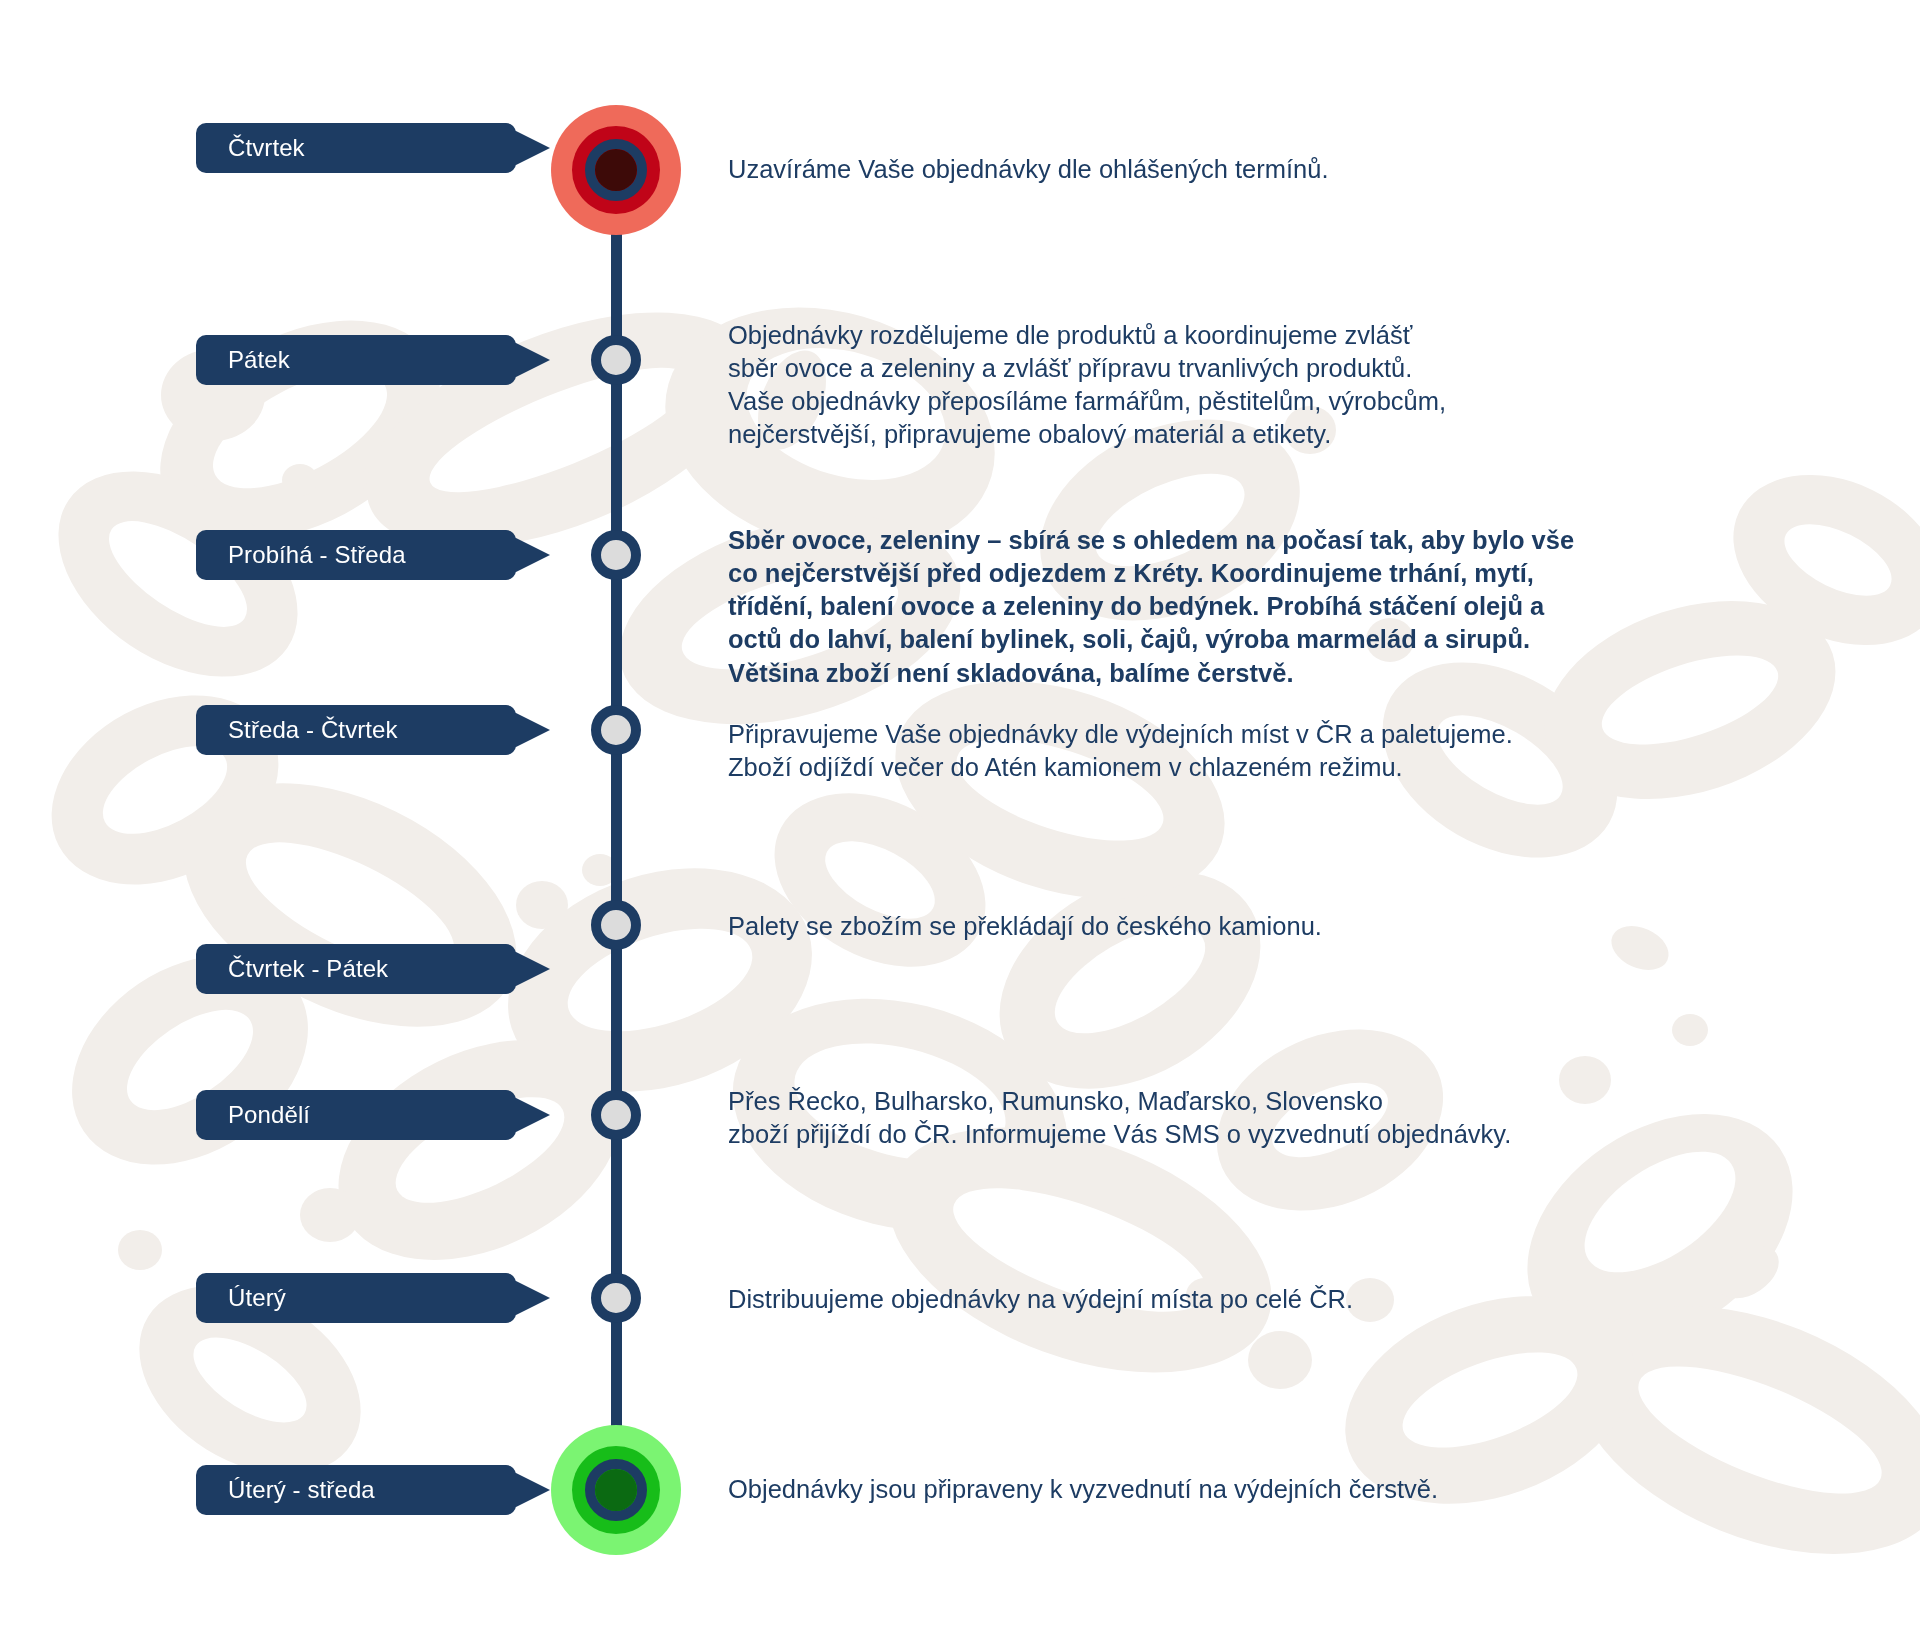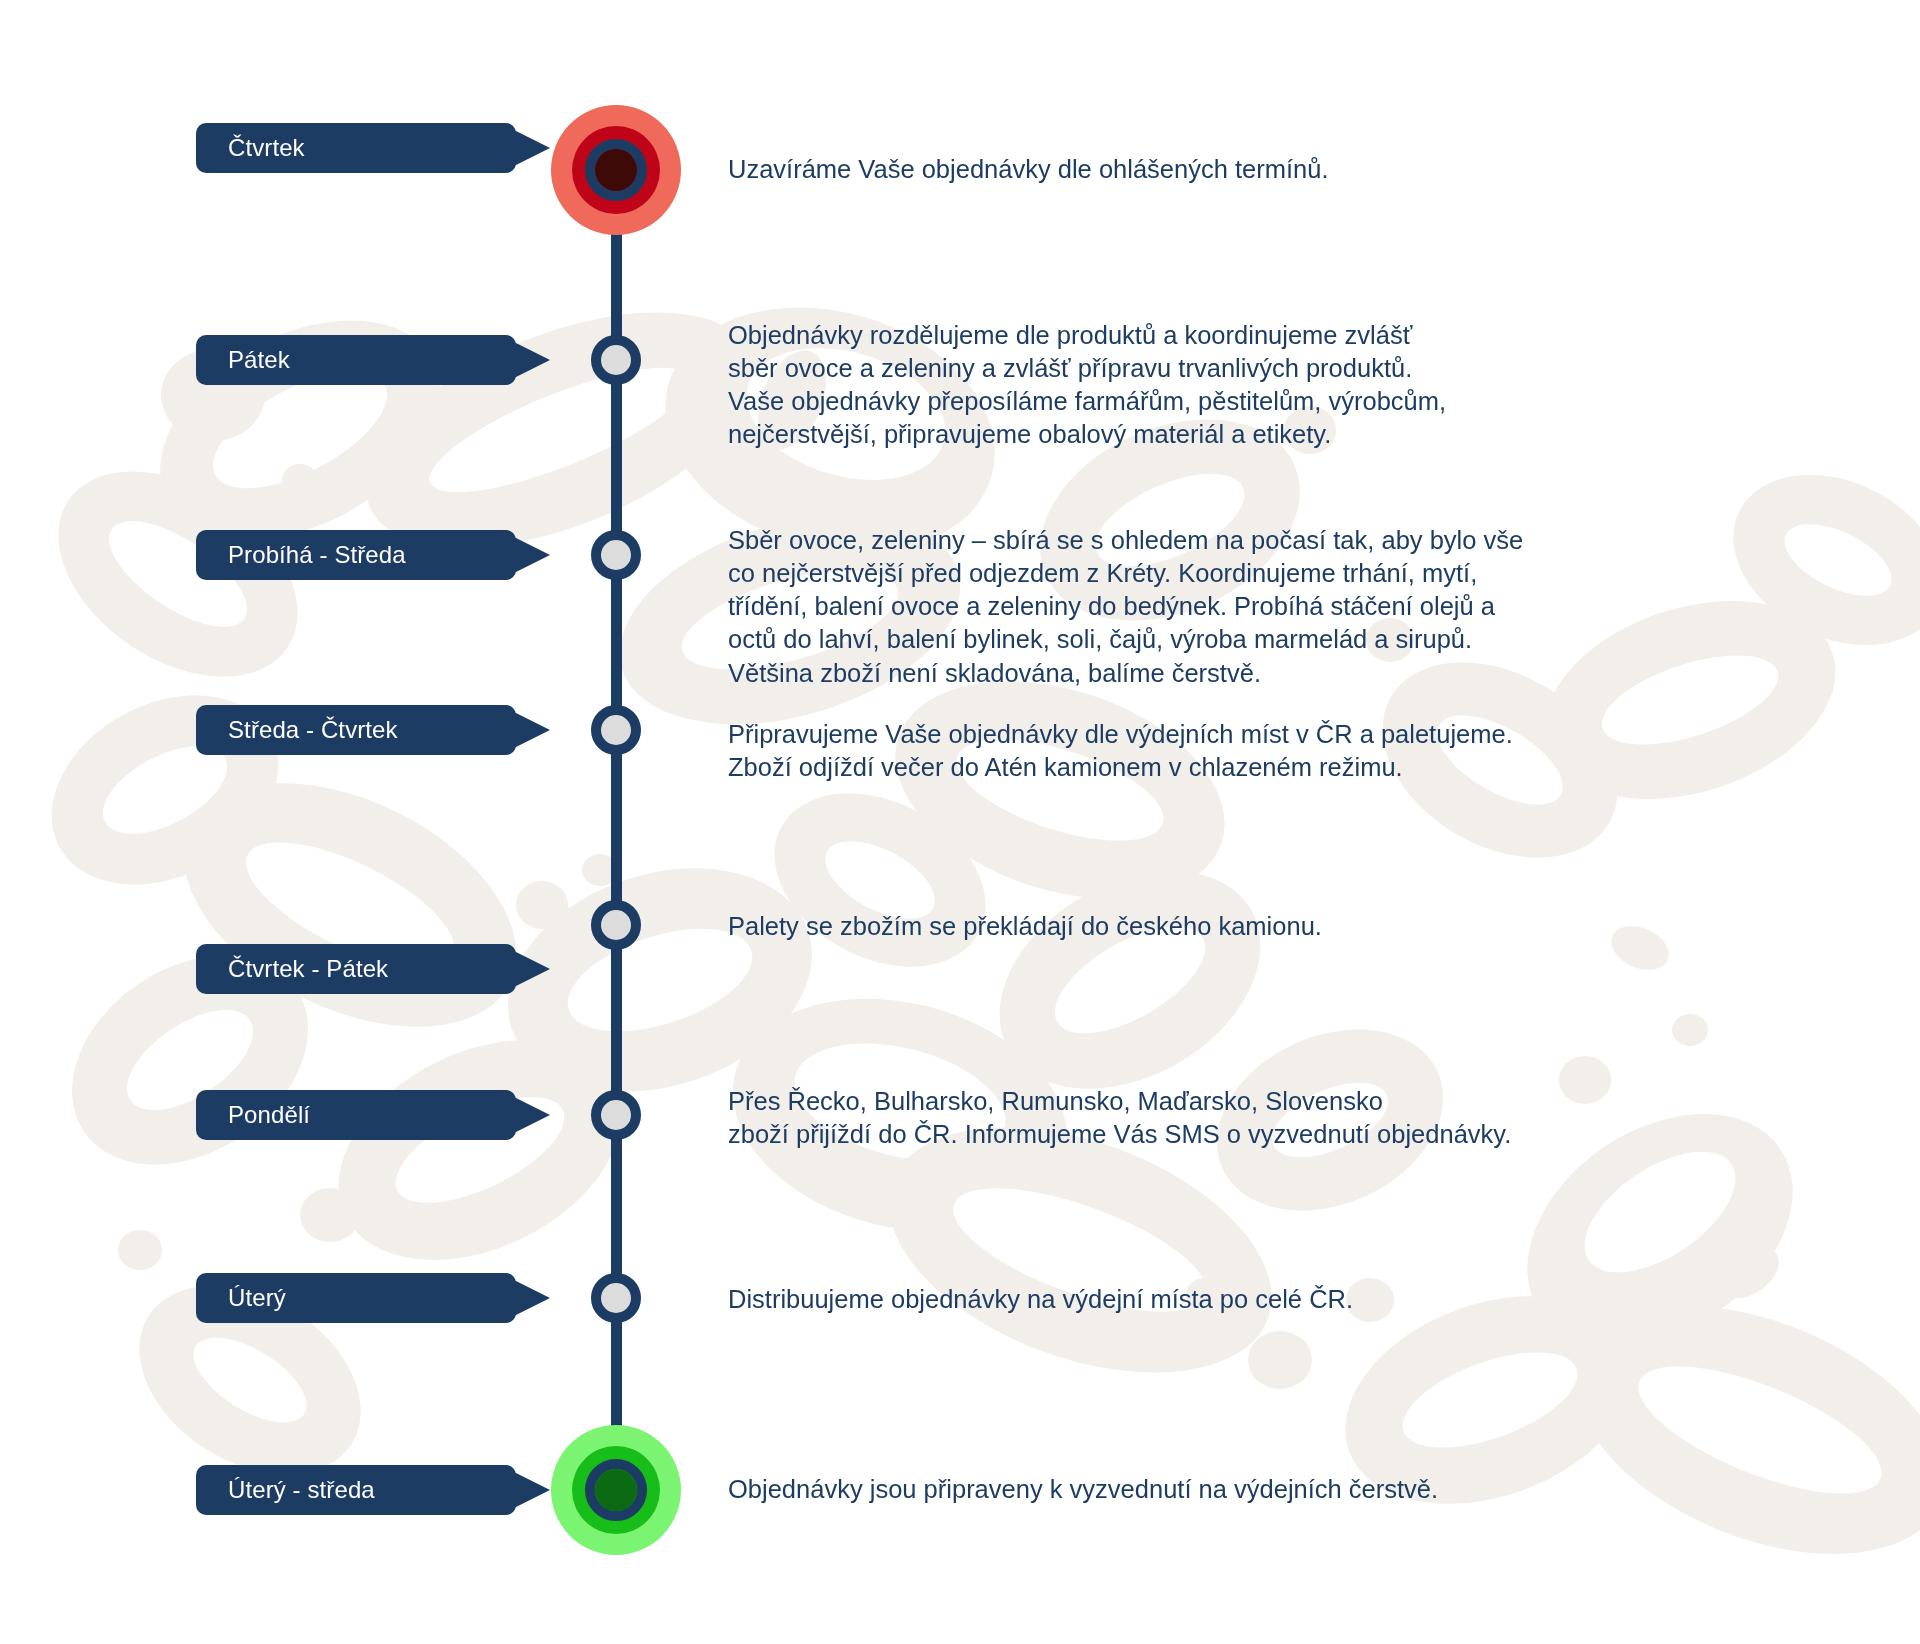--- a/index.html
+++ b/index.html
@@ -276,21 +276,21 @@
   </div>
 
   <div class="row" style="top:510px;">
     <div class="pill-wrap" style="top:20px;">
       <div class="pill">
         <span class="pill-label">Probíhá - Středa</span>
       </div>
       <div class="pill-arrow"></div>
     </div>
     <div class="marker node-plain" style="top:20px;"></div>
-    <div class="desc" style="top:14px;">Sběr ovoce, zeleniny – sbírá se s ohledem na počasí tak, aby bylo vše
+    <div class="desc" style="top:14px;font-weight:bold;">Sběr ovoce, zeleniny – sbírá se s ohledem na počasí tak, aby bylo vše
 co nejčerstvější před odjezdem z Kréty. Koordinujeme trhání, mytí,
 třídění, balení ovoce a zeleniny do bedýnek. Probíhá stáčení olejů a
 octů do lahví, balení bylinek, soli, čajů, výroba marmelád a sirupů.
 Většina zboží není skladována, balíme čerstvě.</div>
   </div>
 
   <div class="row" style="top:705px;">
     <div class="pill-wrap" style="top:0px;">
       <div class="pill">
         <span class="pill-label">Středa - Čtvrtek</span>

